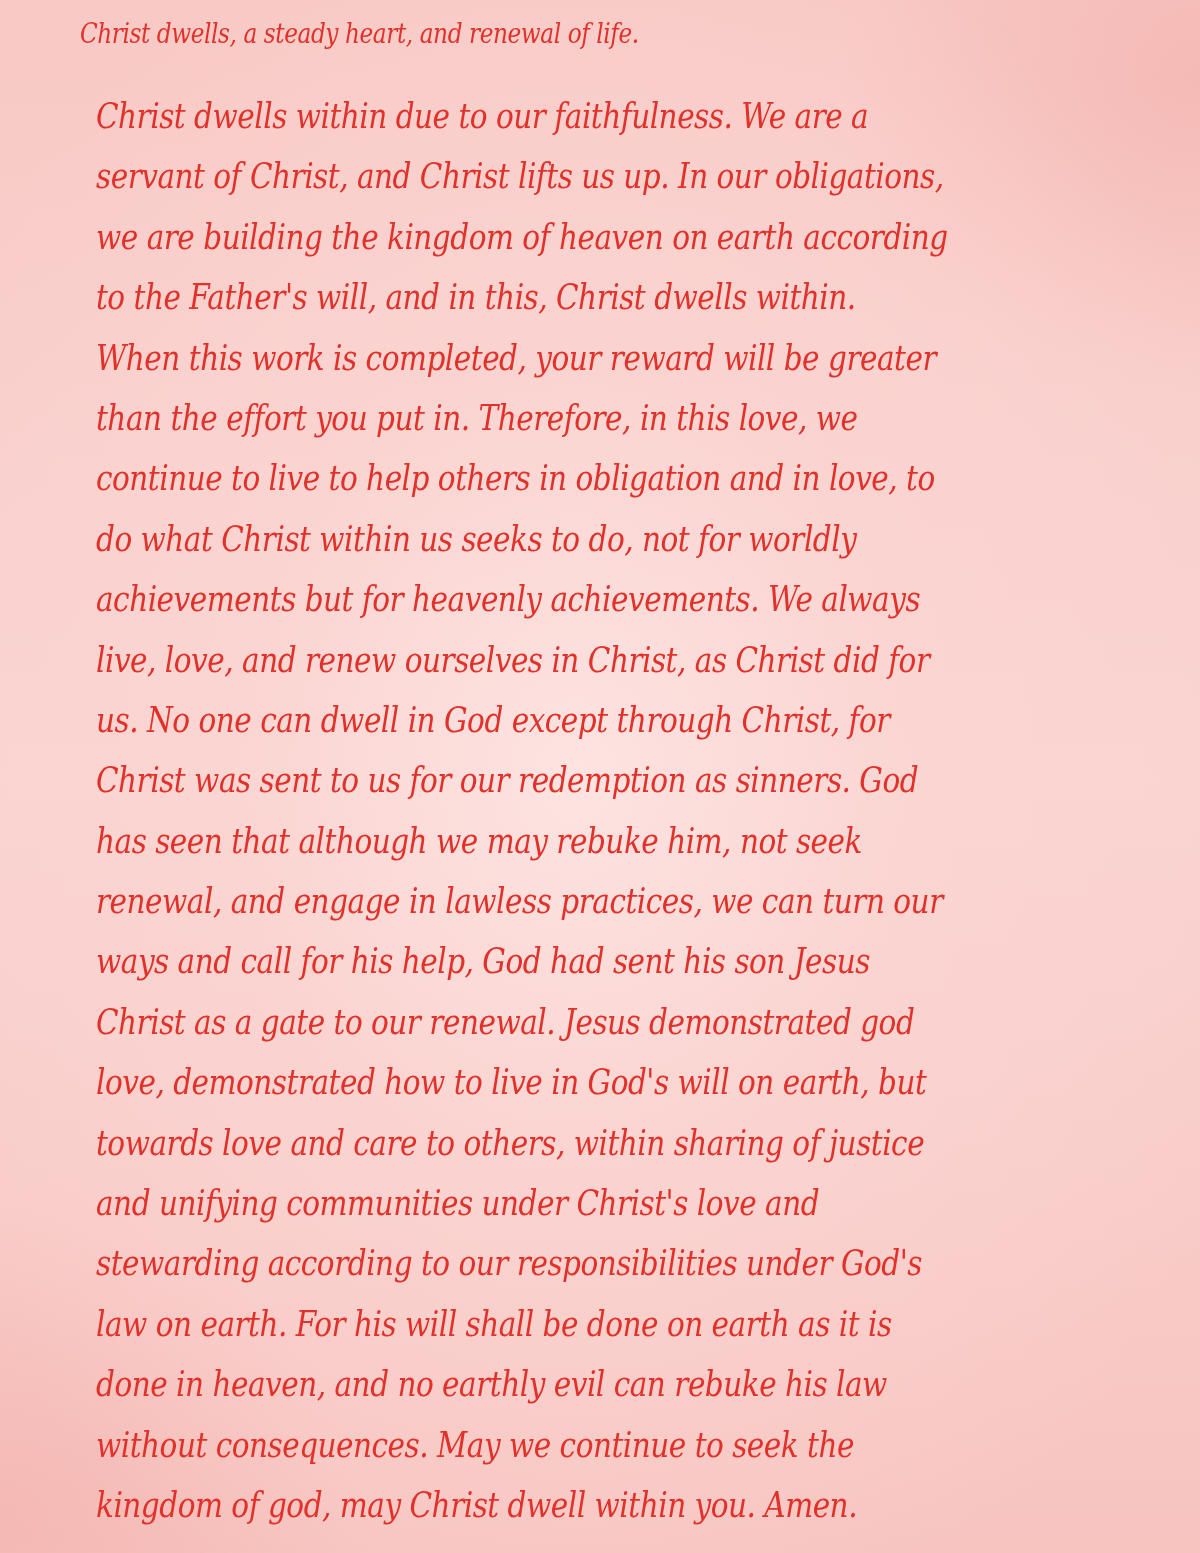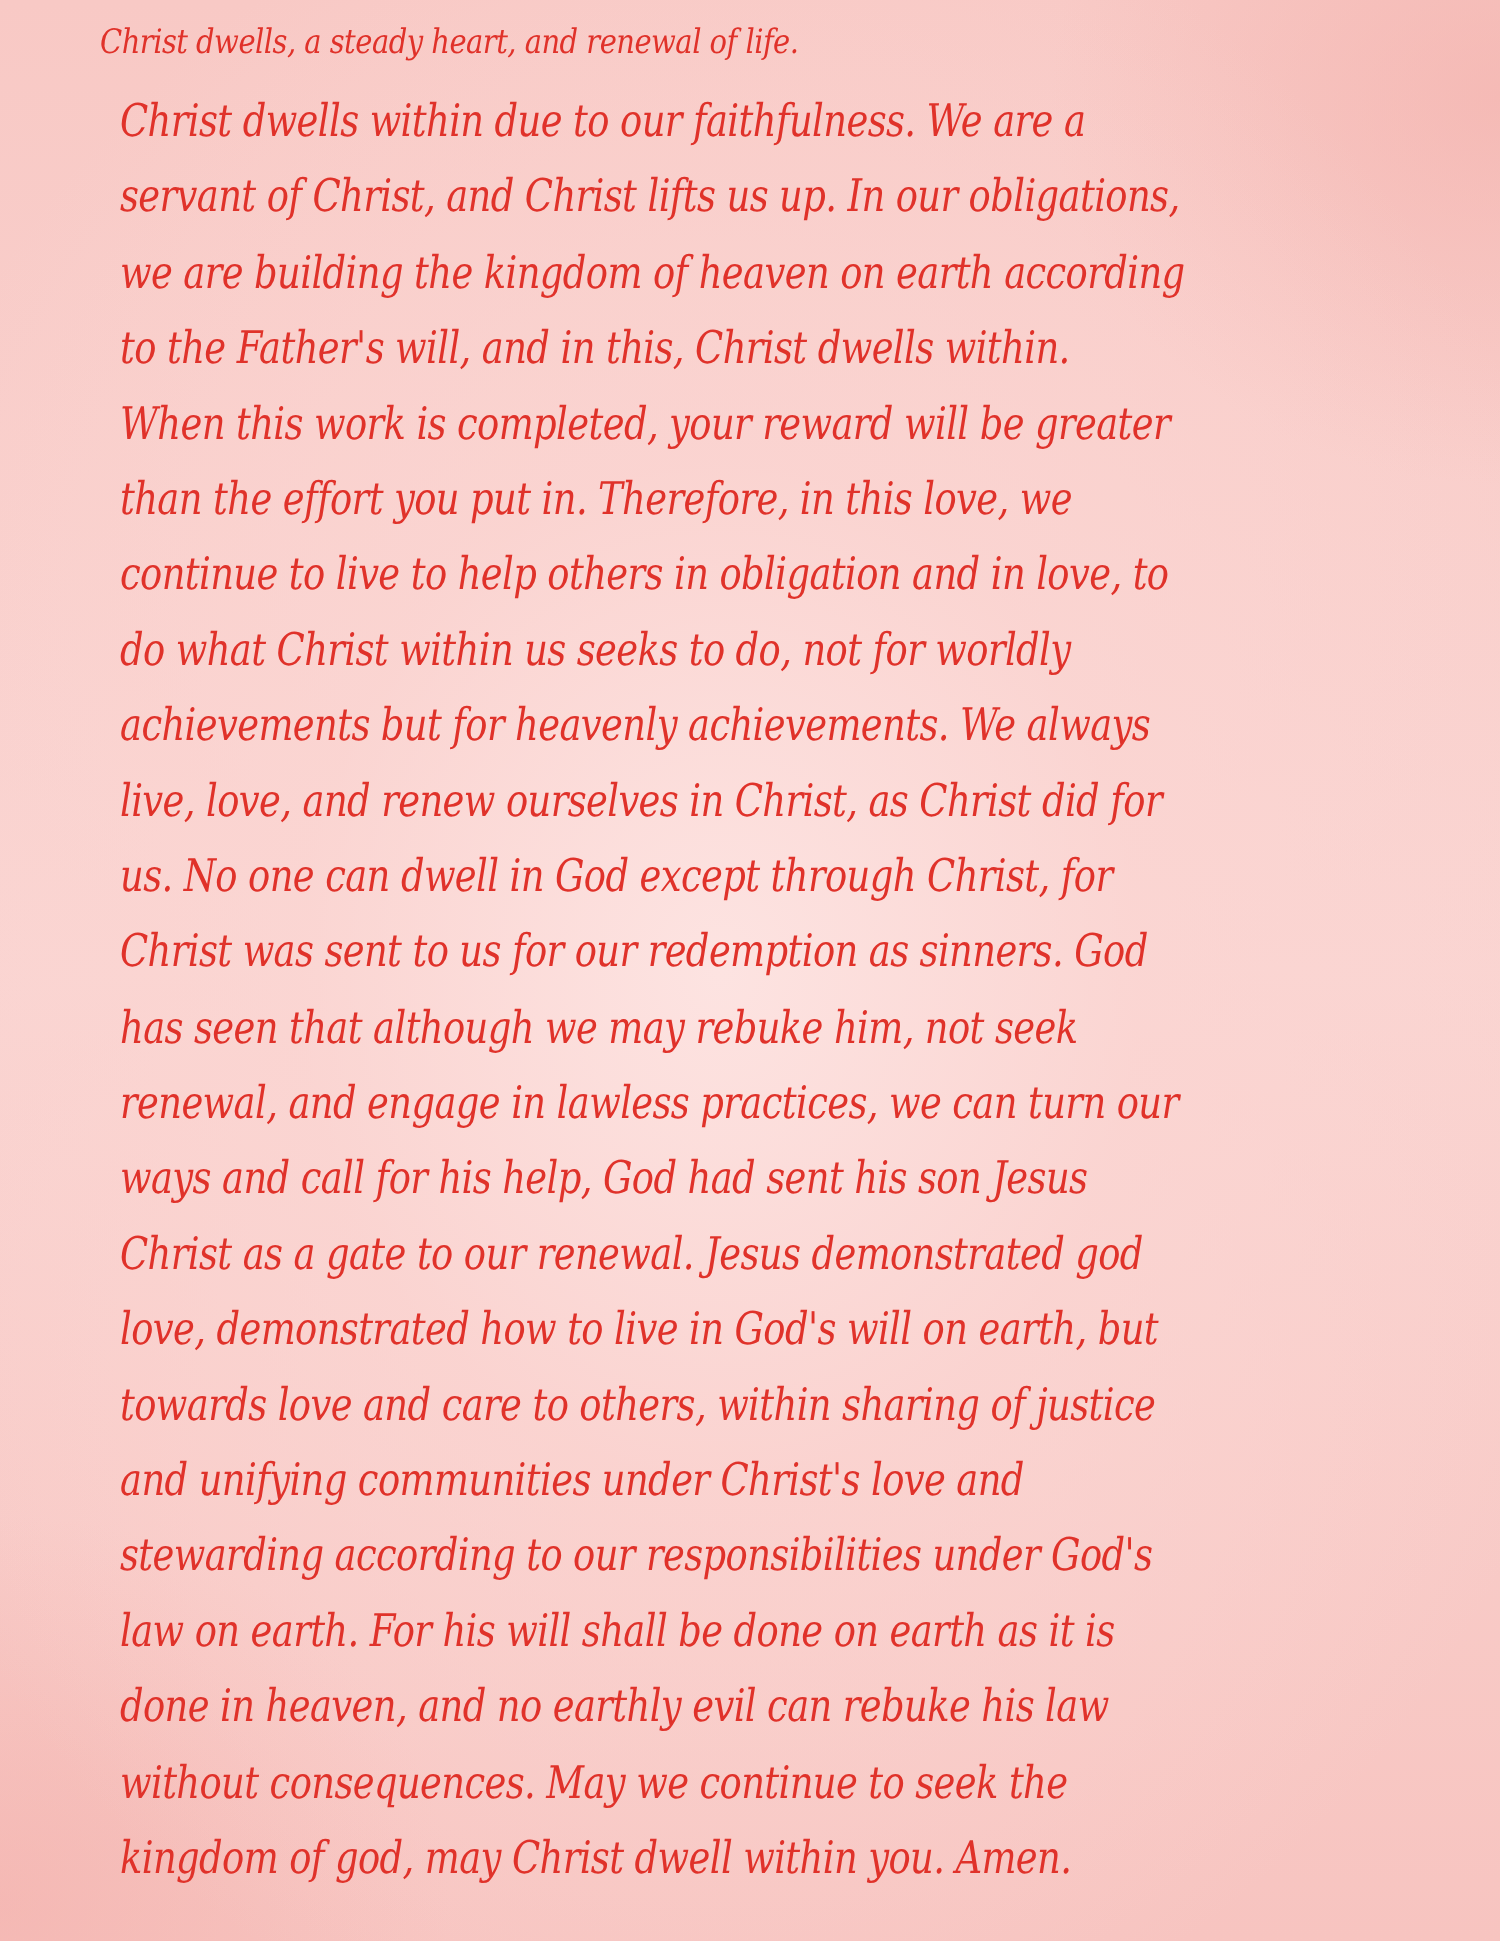--- a/index.html
+++ b/index.html
@@ -33,21 +33,21 @@
       font-size: 27px;
       color: #e0322a;
       letter-spacing: -0.5px;
       white-space: nowrap;
       transform: scaleX(0.86);
       transform-origin: left top;
     }
     .body-text {
       position: absolute;
       left: 96px;
-      top: 68px;
+      top: 86px;
       width: 1100px;
     }
     .line {
       font-family: "DejaVu Serif", serif;
       font-style: italic;
       font-size: 36px;
       line-height: 60.4px;
       height: 60.4px;
       color: #e0322a;
       white-space: nowrap;

